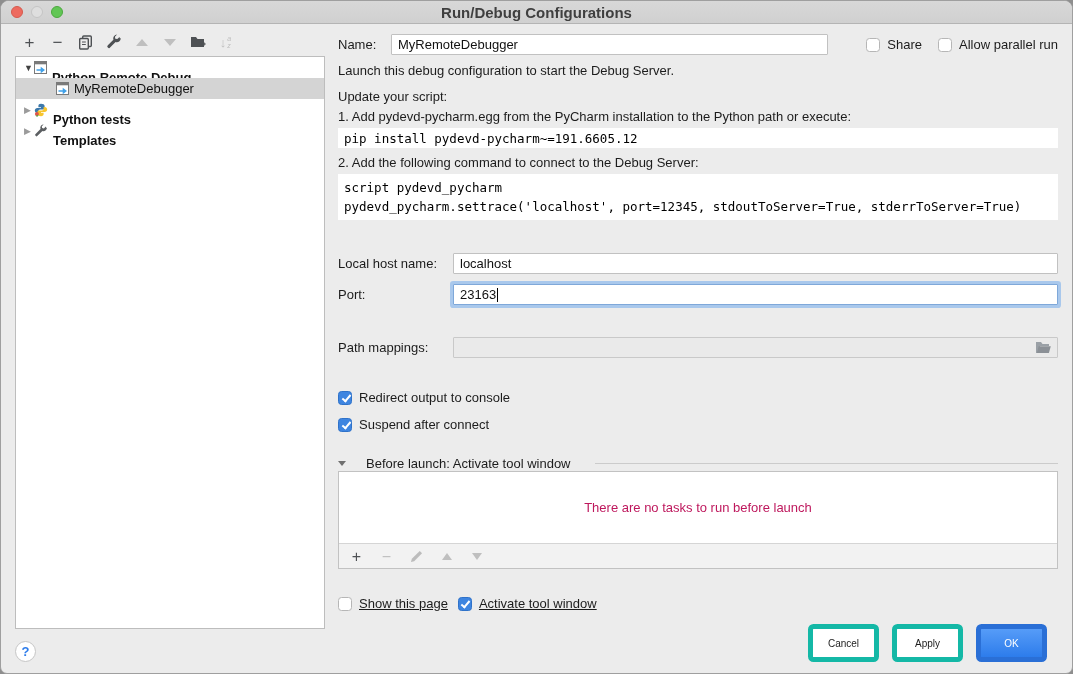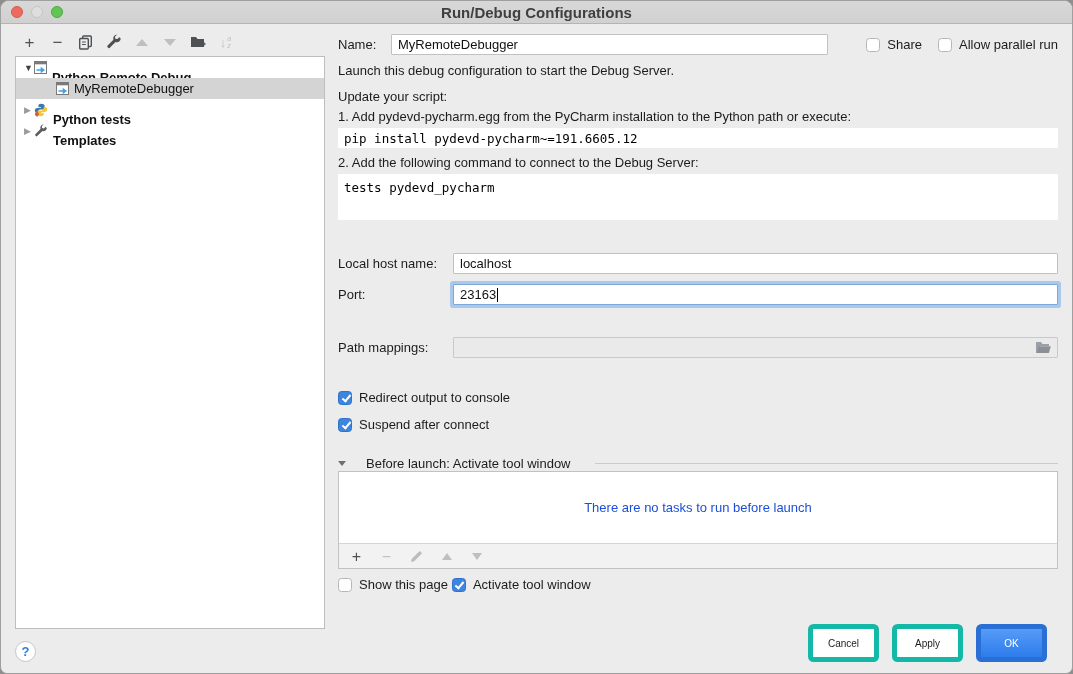--- a/index.html
+++ b/index.html
@@ -52,25 +52,25 @@
   .r-code2{top:140px;height:46px;line-height:19px;padding-top:4px;}
   .lblcol{position:absolute;left:0;top:3px;}
   .fldcol{position:absolute;left:115px;right:0;}
   .r-host{top:219px;height:22px;} .r-port{top:250px;height:22px;} .r-path{top:303px;height:22px;}
   .r-path .folderbtn{margin-left:auto;display:flex;align-items:center;}
   .r-redirect{top:356px;} .r-suspend{top:383px;}
   .r-bl-header{top:422px;display:flex;align-items:center;gap:20px;}
   .r-bl-header .tri{width:0;height:0;border-left:4.5px solid transparent;border-right:4.5px solid transparent;border-top:5.5px solid #6f6f6f;}
   .r-bl-header .line{flex:1;border-top:1px solid #cbcbcb;margin-left:4px;}
   .r-task{top:437px;height:98px;border:1px solid #c2c2c2;box-sizing:border-box;background:#f2f2f2;}
-  .task-list{height:71px;background:#fff;border-bottom:1px solid #d5d5d5;display:flex;align-items:center;justify-content:center;color:#1d4ed8;font-size:13px;}
+  .task-list{height:71px;background:#fff;border-bottom:1px solid #d5d5d5;display:flex;align-items:center;justify-content:center;color:#be185d;font-size:13px;}
   .task-toolbar{height:24px;display:flex;align-items:center;gap:13px;padding-left:9px;}
   .task-toolbar .tb-icon{font-size:16px;}
   .task-toolbar .tri-up,.task-toolbar .tri-dn{border-left-width:5px;border-right-width:5px;}
-  .r-footercb{top:543px;display:flex;align-items:center;gap:4px;}
+  .r-footercb{top:562px;display:flex;align-items:center;gap:10px;text-decoration:underline;}
   
   .helpbtn{position:absolute;left:14px;bottom:11px;width:21px;height:21px;border-radius:50%;background:#fff;border:1px solid #c6c6c6;box-sizing:border-box;color:#2d7ceb;font-size:13px;font-weight:700;display:flex;align-items:center;justify-content:center;}
   .btnrow{position:absolute;right:25px;bottom:11px;display:flex;gap:13px;}
   .btn{min-width:71px;height:38px;border-radius:5.5px;border:5px solid #14b8a6;background:#fff;font-size:10px;color:#1c1c1c;display:flex;align-items:center;justify-content:center;box-sizing:border-box;font-family:"Liberation Sans",sans-serif;}
   .btn.primary{background:linear-gradient(#569cf8,#2d7ceb);border-color:#2a6fd6;color:#fff;}
 </style>
 </head>
 <body>
 
 <div class="window">
@@ -181,21 +181,22 @@
         <span>Allow parallel run</span>
       </span>
     </div>
 
     <div class="row r-update">Update your script:</div>
     <div class="row r-intro">Launch this debug configuration to start the Debug Server.</div>
     <div class="row r-step1">1. Add pydevd-pycharm.egg from the PyCharm installation to the Python path or execute:</div>
     <div class="row r-code1 codeblock">pip install pydevd-pycharm~=191.6605.12</div>
     <div class="row r-step2">2. Add the following command to connect to the Debug Server:</div>
     <div class="row r-code2 codeblock">
-      <div>tests pydevd_pycharm</div>
+      <div>script pydevd_pycharm</div>
+      <div>pydevd_pycharm.settrace('localhost', port=12345, stdoutToServer=True, stderrToServer=True)</div>
     </div>
 
     <div class="row r-host">
       <span class="lblcol">Local host name:</span>
       <input class="textbox fldcol" readonly="" value="localhost" style="">
     </div>
 
     <div class="row r-port">
       <span class="lblcol">Port:</span>
       <div class="textbox fldcol focusring">

